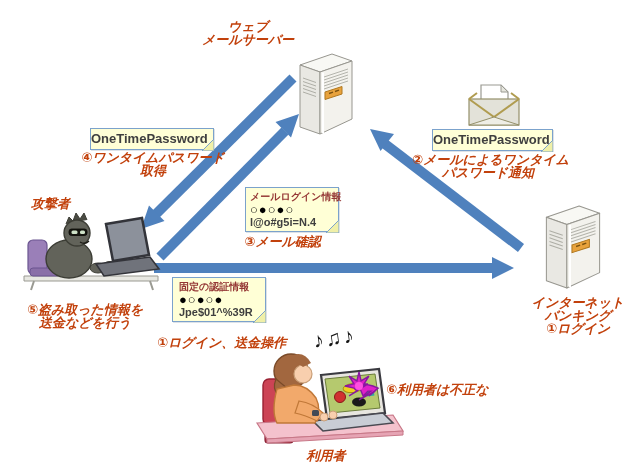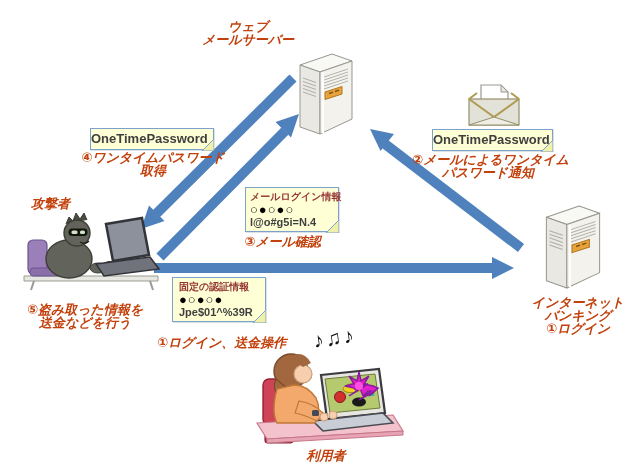--- a/index.html
+++ b/index.html
@@ -177,15 +177,16 @@
     <path d="M34 48 q-6 22 0 34 l38 0 q7 -13 1 -25 q-9 -13 -22 -13 z" fill="#f2a96b" stroke="#c07838" stroke-width="1.4"></path>
     <path d="M56 60 q14 2 24 12 l-6 8 q-12 -6 -22 -8 z" fill="#f2a96b" stroke="#c07838" stroke-width="1.2"></path>
     <circle cx="81" cy="76" r="4" fill="#f8cfae" stroke="#c99f78" stroke-width="1"></circle>
     <circle cx="90" cy="74" r="4" fill="#f8cfae" stroke="#c99f78" stroke-width="1"></circle>
     <rect x="69" y="69" width="7" height="6" rx="1.5" fill="#444a55"></rect>
     <polygon points="130,45 135.1,47.1 125.9,54.9 132.1,50.1 116,59 127.9,50.1 124.9,50.1 120.1,54.9 116,45 124.9,42.9 106.1,54.9 113.9,50.1 110.9,47.1 102,45 110.9,42.9 106.1,35.1 113.9,39.9 116,31 118.1,39.9 125.9,35.1 121.1,42.9" fill="#e020c8" stroke="#8819a0" stroke-width="1.4" transform="translate(0,0)"></polygon>
     <circle cx="116" cy="45" r="4" fill="#ff50e0"></circle>
   </svg>
   <div class="abs jp center" style="left:298px;top:449px;width:56px;">利用者</div>
   <div class="abs jp" style="left:386px;top:383px;">
+    <div>⑥利用者は不正な</div>
   </div>
 
 </div>
 
 </body></html>

